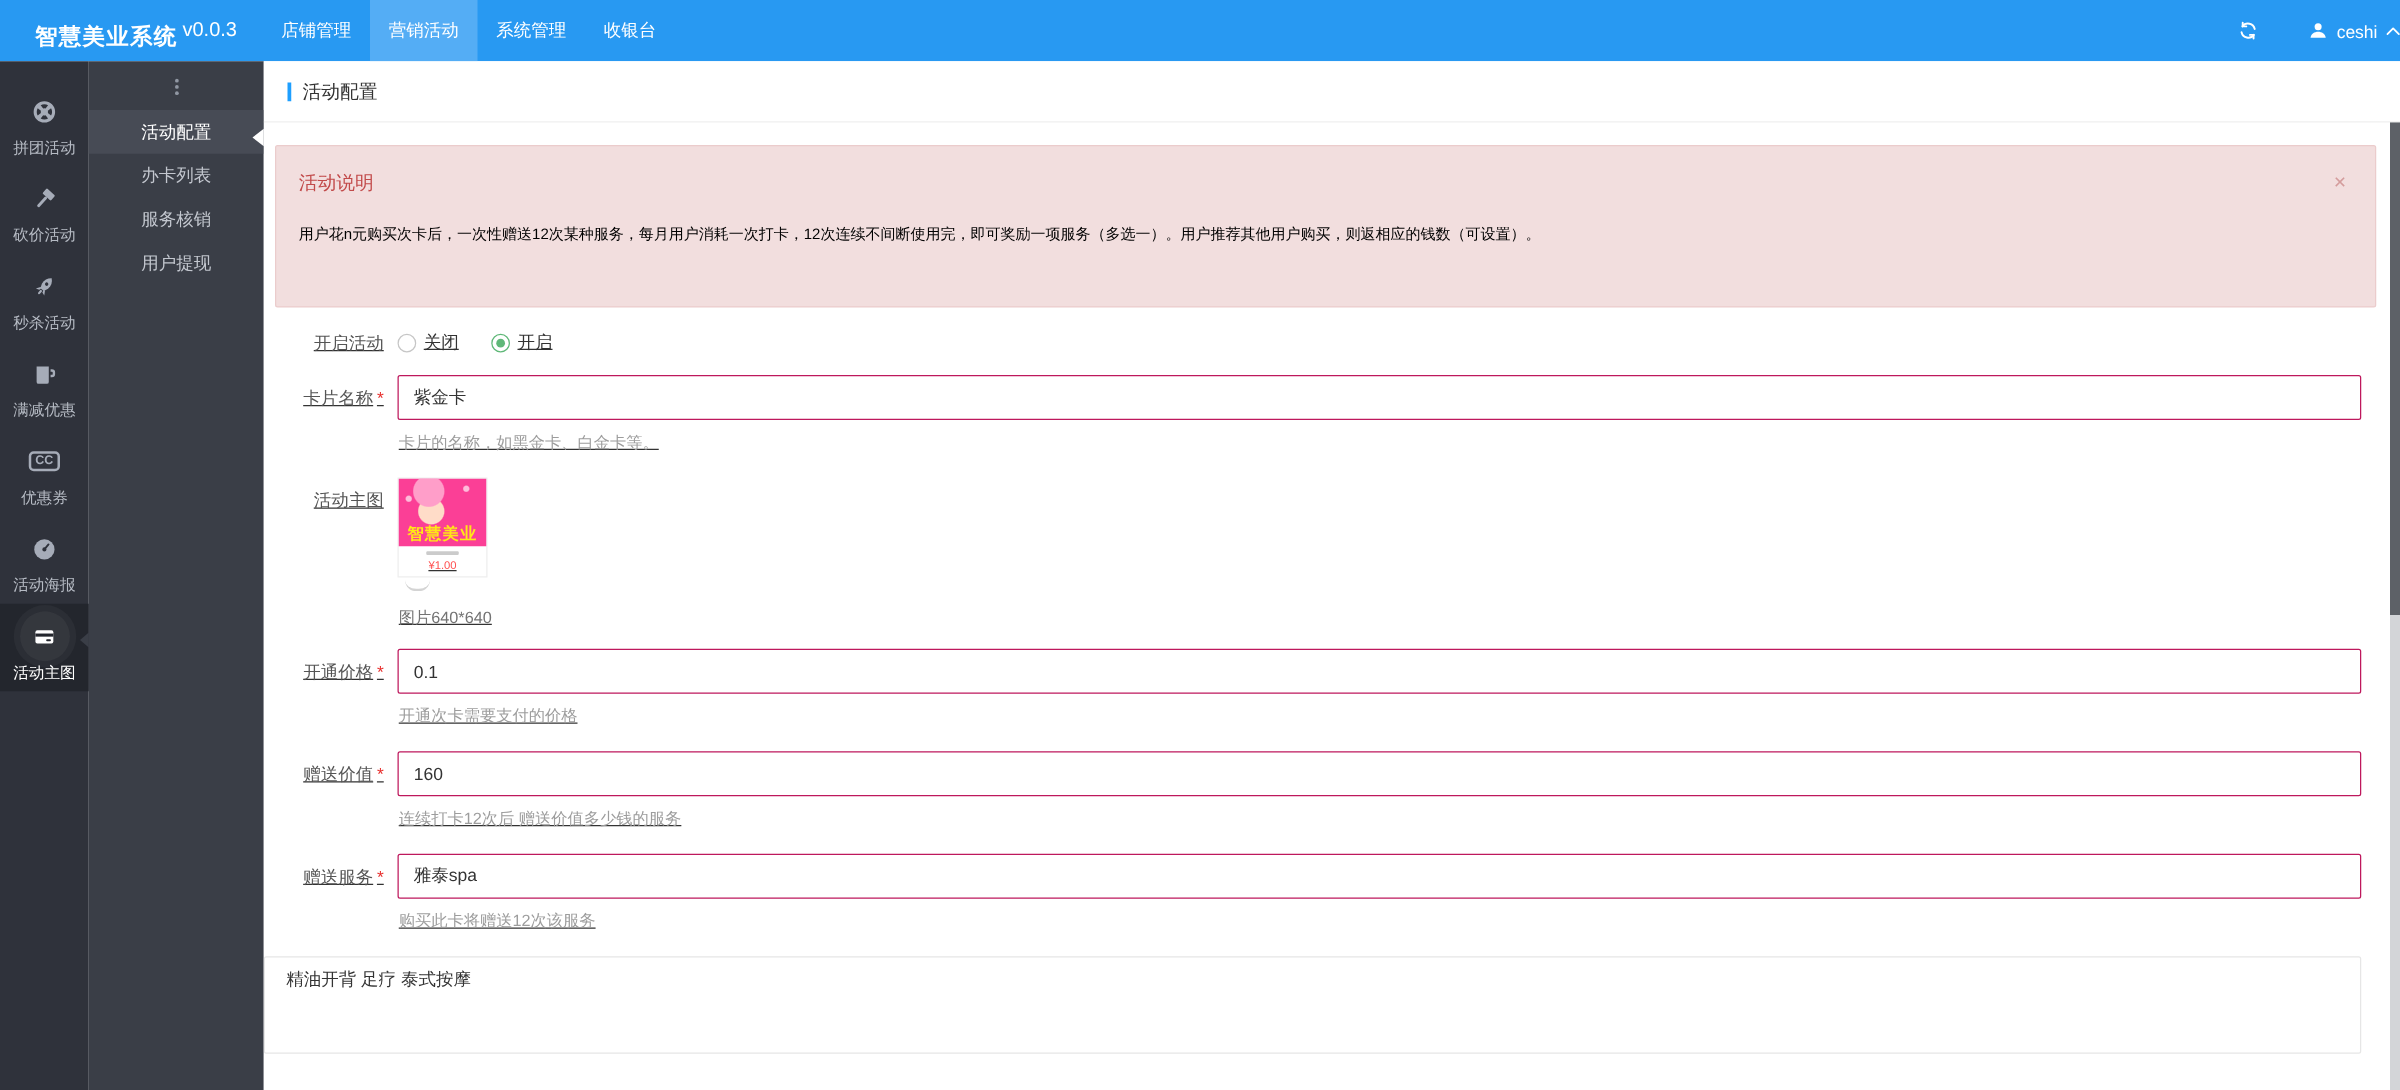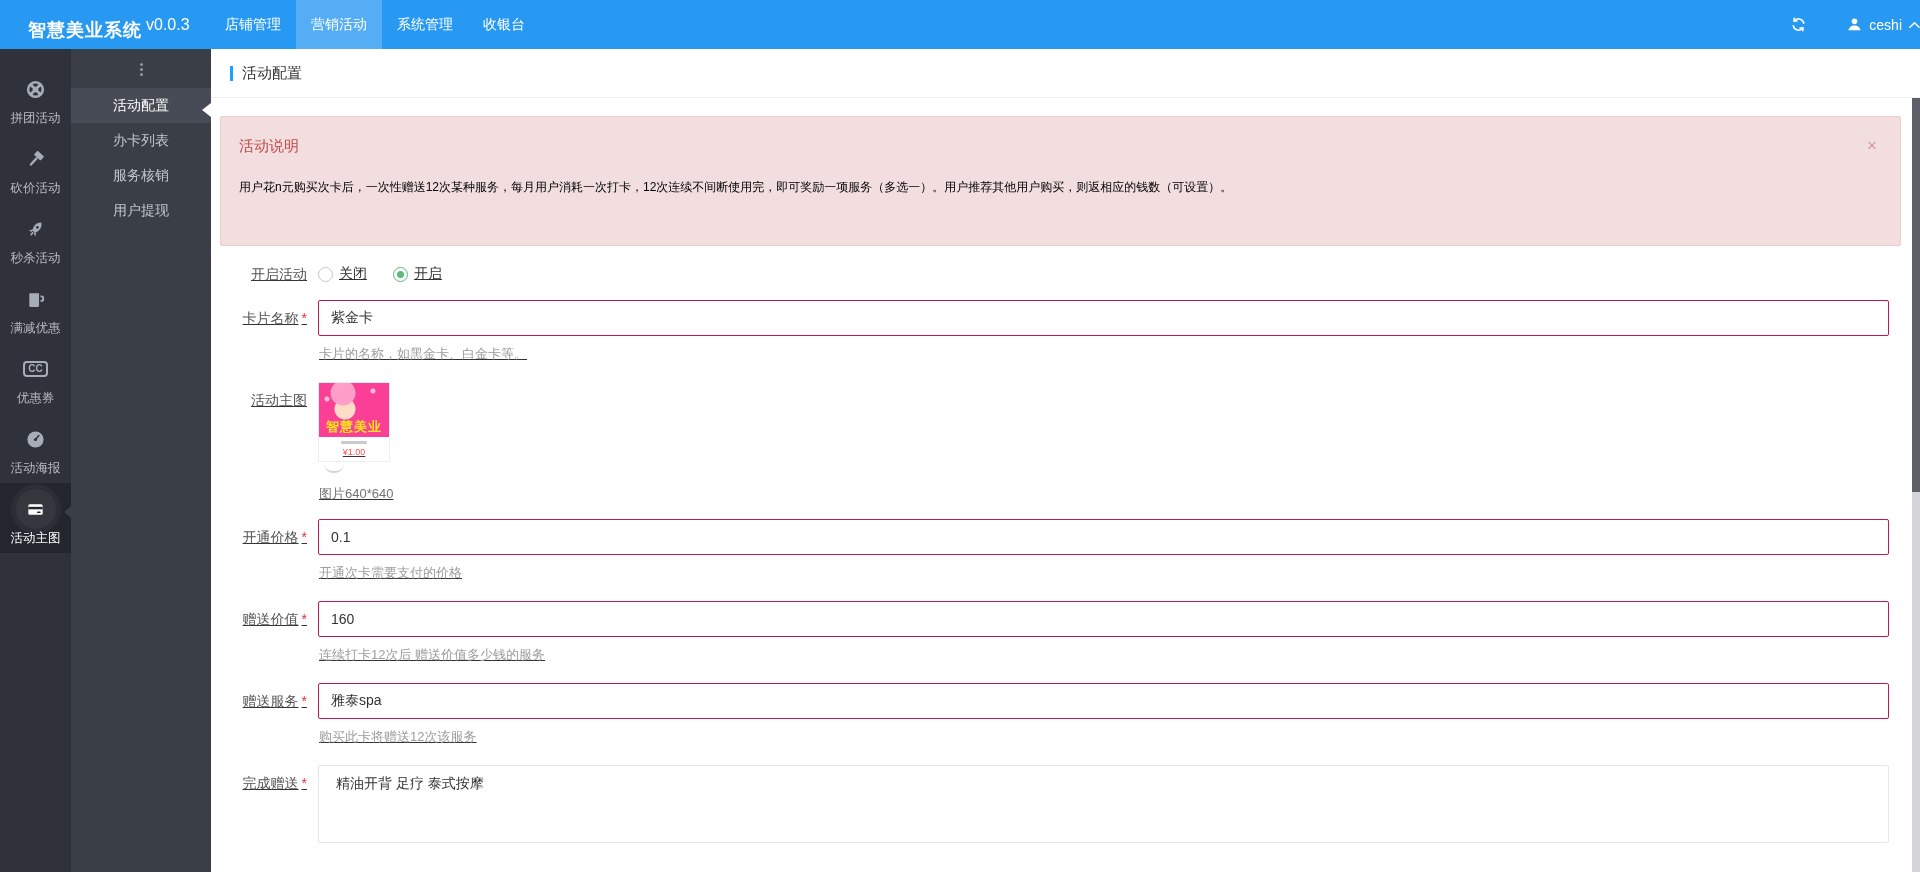--- a/index.html
+++ b/index.html
@@ -324,21 +324,20 @@
 
         <div class="form-item">
           <label class="form-label"><span>赠送服务</span><span class="req">*</span></label>
           <div class="form-field">
             <input class="text-input" type="text" value="雅泰spa" style="">
             <div class="hint">购买此卡将赠送12次该服务</div>
           </div>
         </div>
 
         <div class="form-item">
-          <label class="form-label"><span>完成赠送</span><span class="req">*</span></label>
           <div class="form-field">
             <textarea class="textarea-input" style="">精油开背 足疗 泰式按摩</textarea>
           </div>
         </div>
 
       </div>
 
       <div class="scrollbar">
         <div class="scroll-thumb"></div>
       </div>

